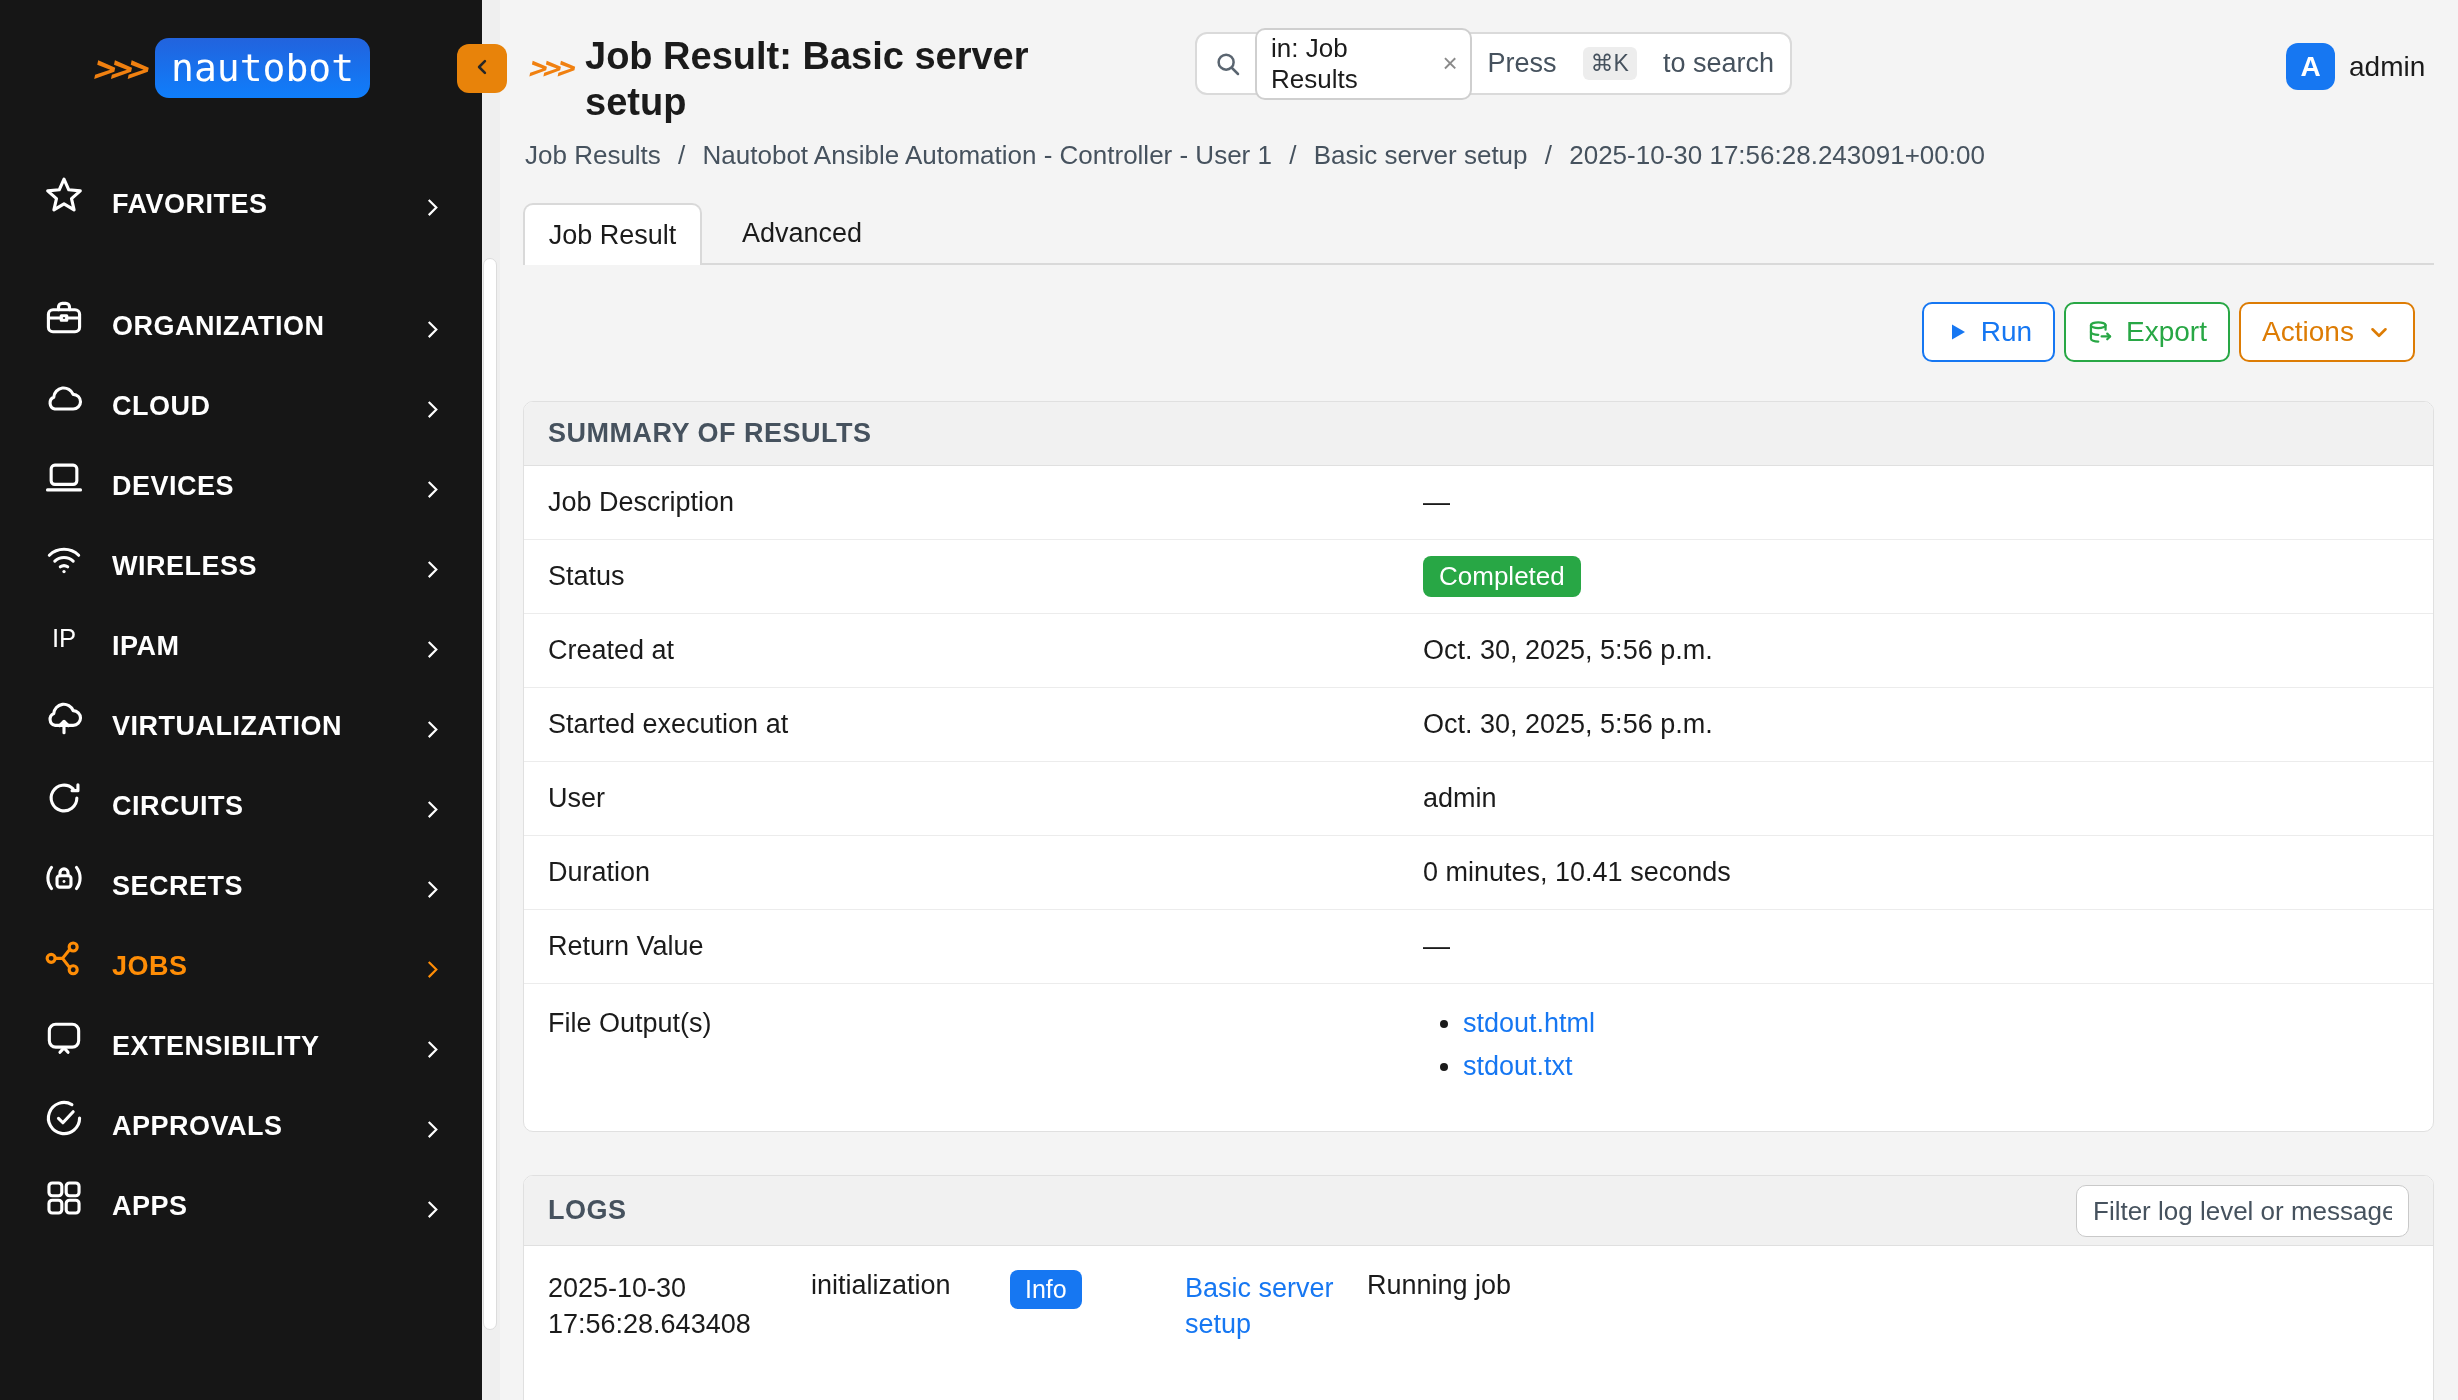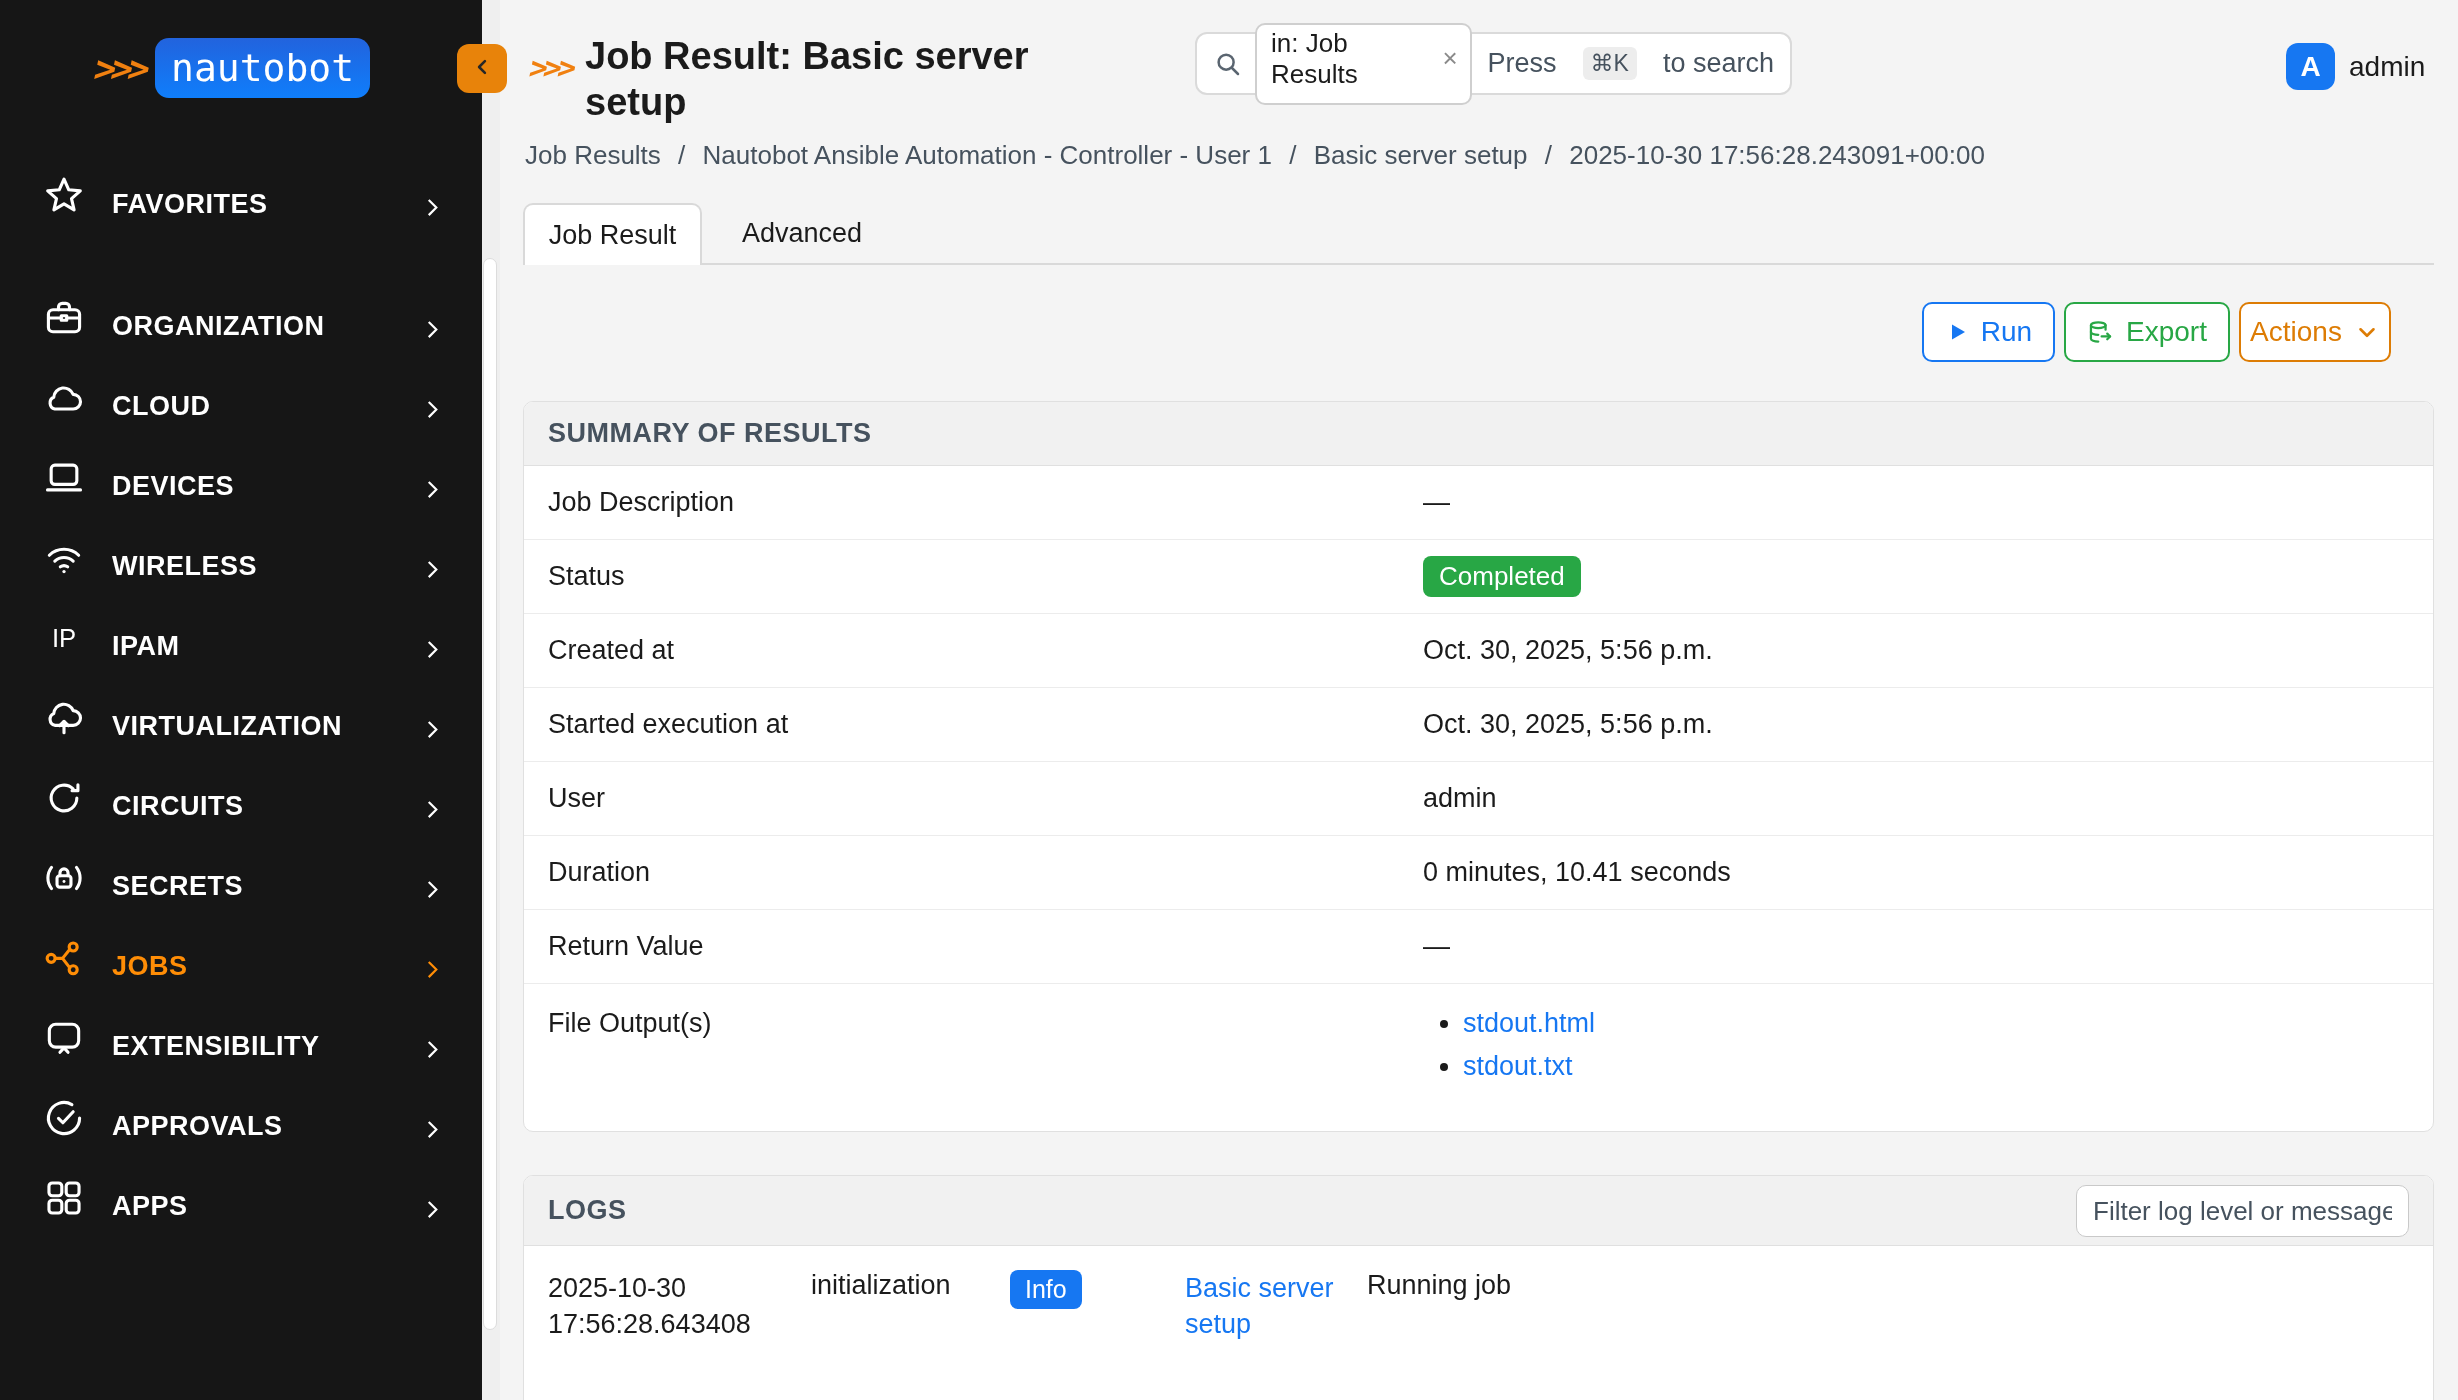--- a/index.html
+++ b/index.html
@@ -29,21 +29,21 @@
   .collapse-btn{position:absolute;left:457px;top:44px;width:50px;height:49px;background:#e8830a;
                 border-radius:12px;display:flex;align-items:center;justify-content:center;cursor:pointer;z-index:5;}
   .page-chevrons{position:absolute;left:530px;top:50px;font-family:"DejaVu Sans Mono",monospace;
                  font-weight:bold;color:#f08010;font-size:30px;transform:skewX(-12deg);letter-spacing:-4px;}
   .page-title{position:absolute;left:585px;top:33px;width:520px;font-size:38px;font-weight:bold;line-height:1.22;}
   .search{position:absolute;left:1195px;top:32px;width:597px;height:63px;background:#fff;
           border:2px solid #dadada;border-radius:12px;display:flex;align-items:center;
           padding:0 16px;box-sizing:border-box;cursor:text;}
   .search-icon svg{width:30px;height:30px;display:block;}
   .chip{display:flex;align-items:center;border:2px solid #cfcfcf;border-radius:10px;
-        padding:3px 12px 13px 14px;margin-left:12px;font-size:26px;gap:12px;background:#fff;}
+        padding:3px 12px 3px 14px;margin-left:12px;font-size:26px;gap:12px;background:#fff;}
   .chip-x{color:#8a8a8a;font-size:26px;cursor:pointer;}
   .hint{margin-left:16px;color:#46525e;font-size:27px;display:flex;align-items:center;gap:26px;white-space:nowrap;}
   .kbd{background:#ededed;border-radius:6px;padding:3px 8px;font-size:23px;color:#46525e;}
   .user{position:absolute;left:2286px;top:43px;display:flex;align-items:center;gap:14px;cursor:pointer;}
   .avatar{width:49px;height:47px;background:#1677f2;border-radius:12px;color:#fff;font-weight:bold;
           font-size:28px;display:flex;align-items:center;justify-content:center;}
   .user-name{font-size:28px;color:#1b1b1b;}
 
   
   .breadcrumb{position:absolute;left:525px;top:140px;font-size:26px;color:#46525e;white-space:nowrap;}
@@ -58,21 +58,21 @@
                 align-items:center;font-size:27px;cursor:pointer;}
 
   
   .toolbar{position:absolute;top:302px;left:1922px;display:flex;gap:9px;}
   .btn{height:60px;border-radius:10px;border:2px solid;background:#fff;display:flex;align-items:center;
        justify-content:center;gap:12px;font-size:28px;cursor:pointer;box-sizing:border-box;
        font-family:"Liberation Sans",sans-serif;}
   .btn svg{display:block;}
   .btn-run{width:133px;color:#1677f2;border-color:#1677f2;}
   .btn-export{width:166px;color:#28a745;border-color:#28a745;}
-  .btn-actions{width:152px;color:#dd7c04;border-color:#dd7c04;}
+  .btn-actions{width:176px;color:#dd7c04;border-color:#dd7c04;}
 
   
   .panel{position:absolute;left:523px;width:1911px;background:#fff;border:1px solid #e0e0e0;
          border-radius:10px;overflow:hidden;box-sizing:border-box;}
   .panel.summary{top:401px;height:731px;}
   .panel.logs{top:1175px;height:500px;}
   .panel-header{height:64px;background:#f1f1f1;border-bottom:1px solid #e0e0e0;display:flex;
                 align-items:center;padding:0 24px;font-size:27px;font-weight:bold;color:#46525e;
                 letter-spacing:.5px;box-sizing:border-box;}
   .panel.logs .panel-header{height:70px;position:relative;}

